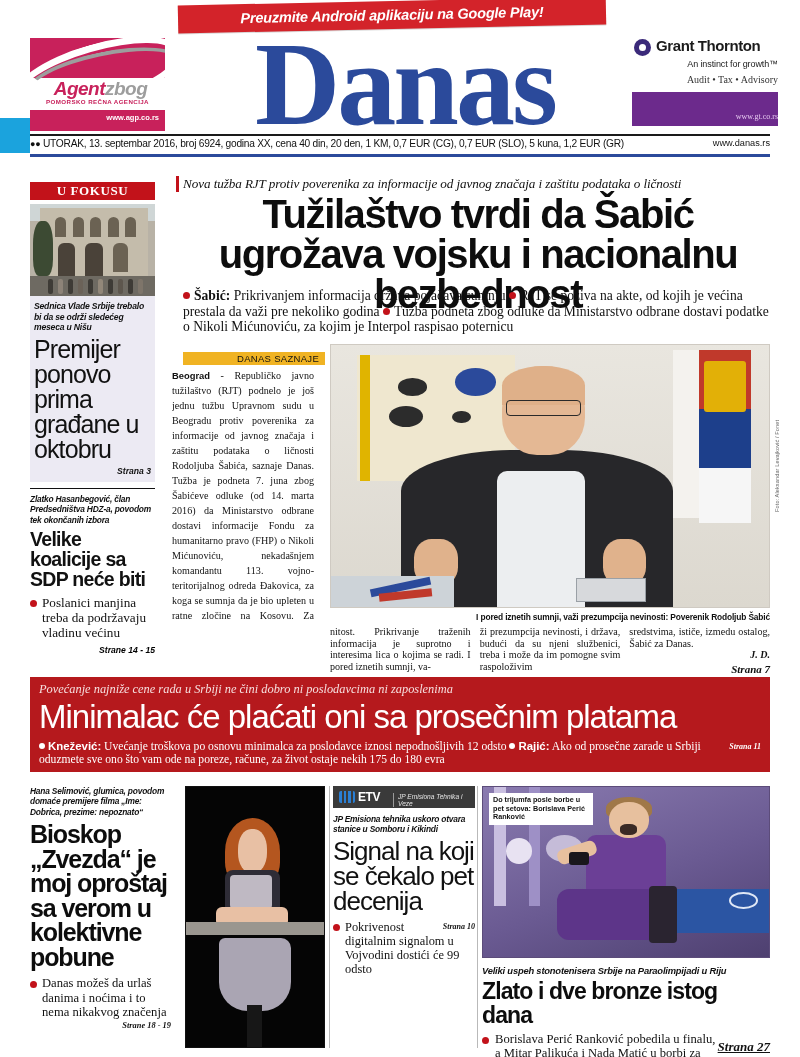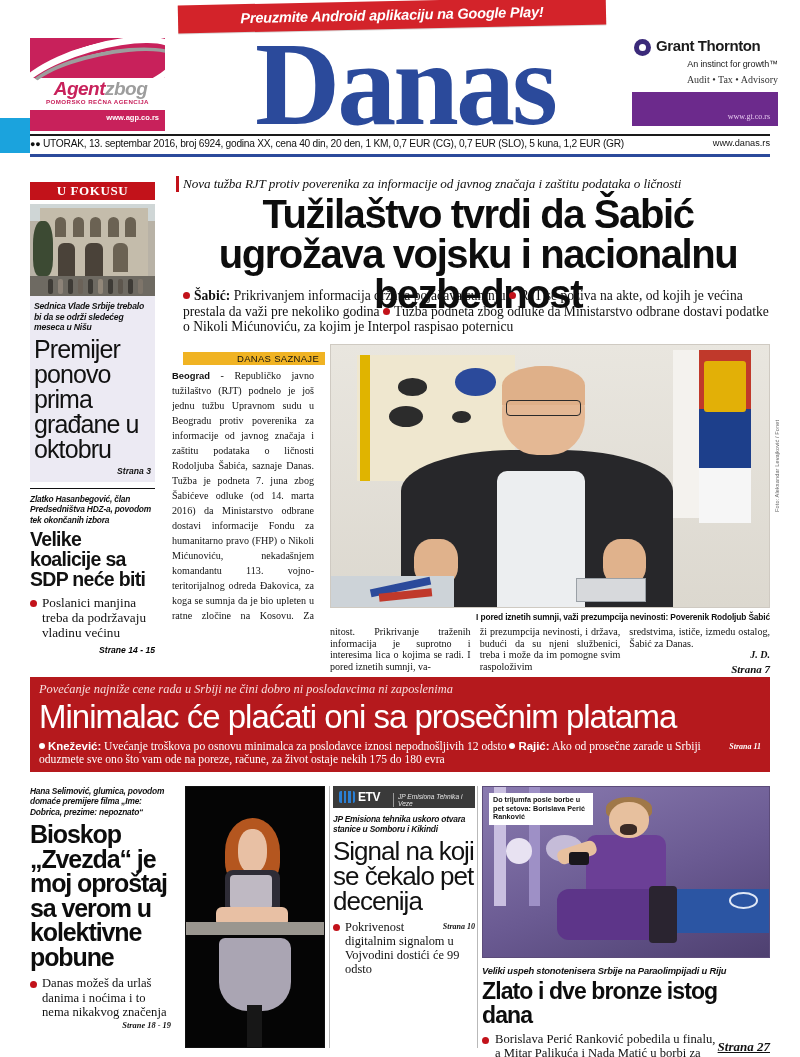--- a/index.html
+++ b/index.html
@@ -81,21 +81,21 @@
     position:absolute; left:2px; top:25px; width:148px; text-align:right;
     font-size:9px; color:#222; letter-spacing:-0.1px;
   }
   .gt-serv {
     position:absolute; left:2px; top:40px; width:148px; text-align:right;
     font-family:"Liberation Serif", serif; font-size:10px; color:#333;
   }
   .gt-bar {
     position:absolute; left:4px; top:58px; width:146px; height:34px; background:#6c2a8c;
   }
-  .gt-url { position:absolute; right:8px; top:78px; font-size:8px; color:#e6c8f0; font-family:"Liberation Serif", serif; }
+  .gt-url { position:absolute; right:0; top:78px; font-size:8px; color:#e6c8f0; font-family:"Liberation Serif", serif; }
 
   .blue-square { position:absolute; left:0; top:118px; width:30px; height:35px; background:#1ba3dd; }
 
   
   .rule-top  { position:absolute; left:30px; top:134px; width:740px; height:2px; background:#1a1a1a; }
   .dateline  { position:absolute; left:30px; top:138px; width:740px; height:14px; }
   .dateline .dl-txt {
     position:absolute; left:0; top:0; font-size:10.2px; color:#111; white-space:nowrap;
     letter-spacing:-0.25px;
   }

